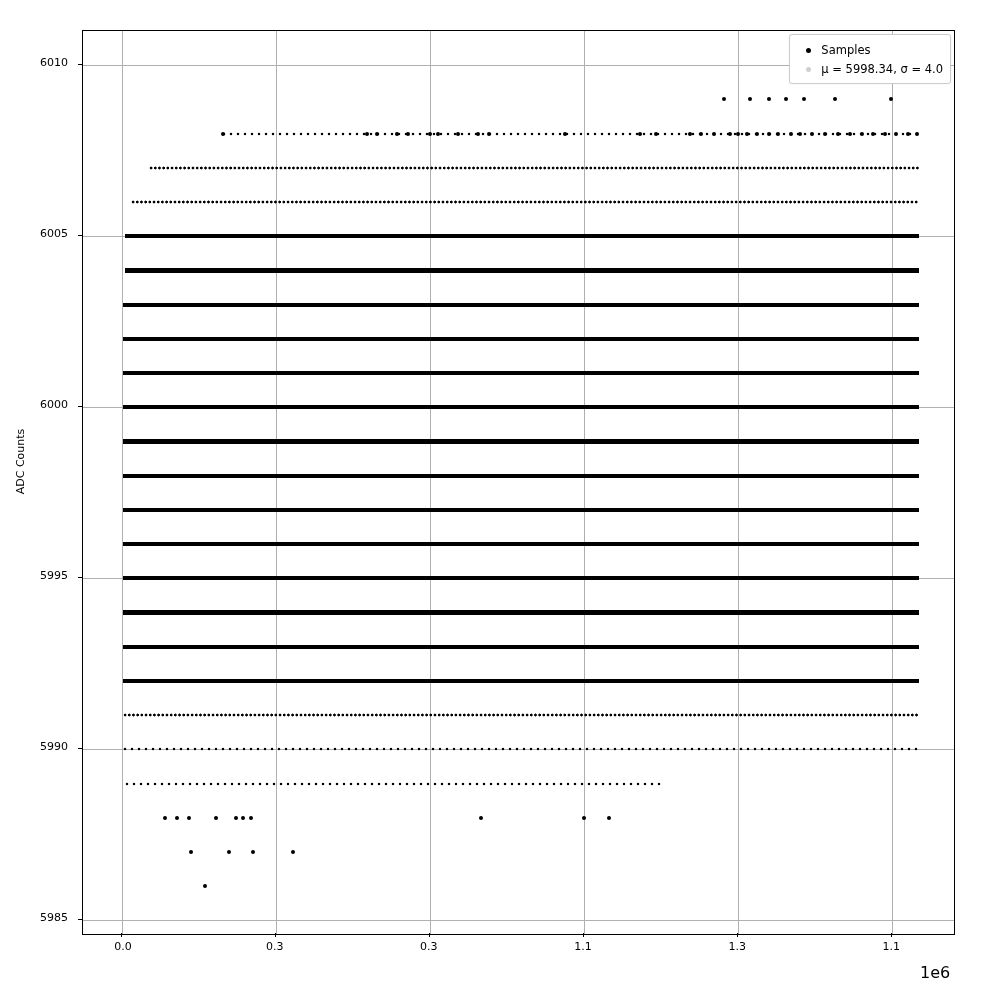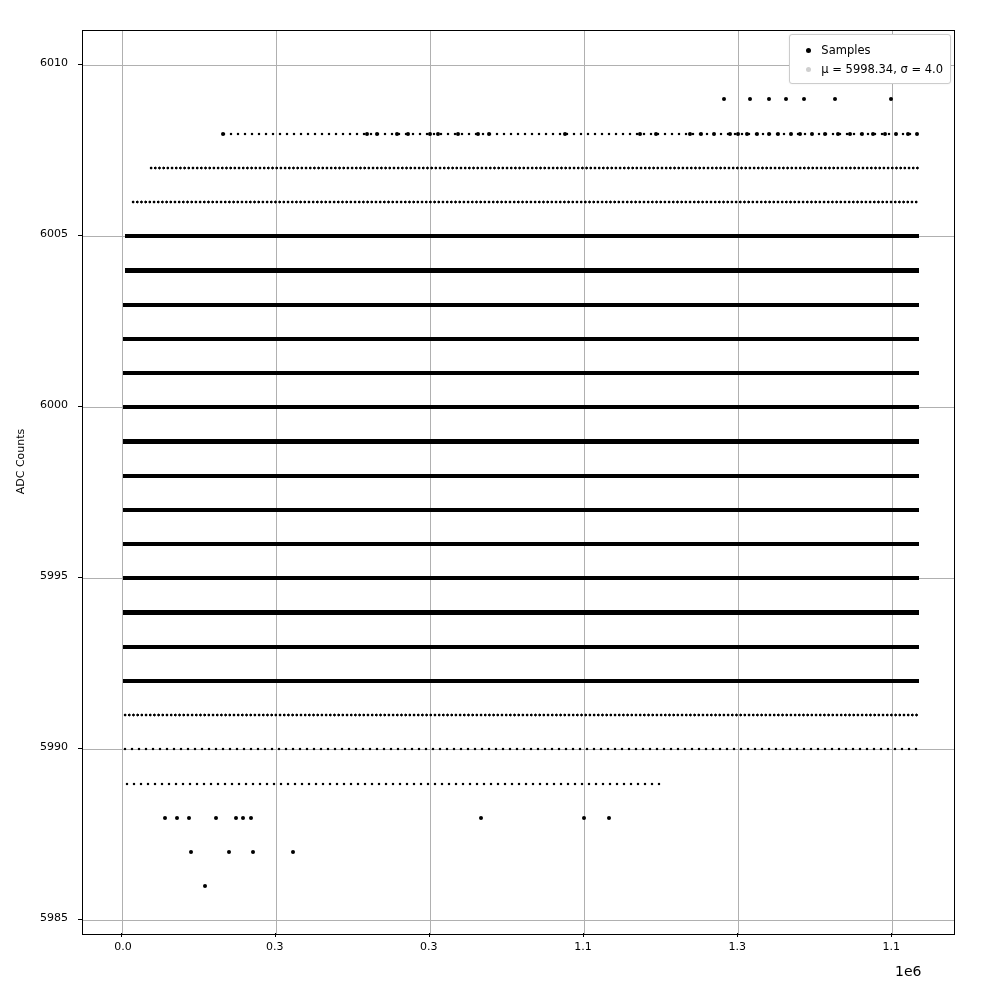--- a/index.html
+++ b/index.html
@@ -98,23 +98,23 @@
     position: absolute;
     font-size: 11px;
     text-align: right;
     width: 70px;
     margin-left: -78px;
     margin-top: -8px;
     color: #000000;
   }
   #x-offset-label {
     position: absolute;
-    left: 895px;
+    left: 920px;
     top: 963px;
-    font-size: 14px;
+    font-size: 16px;
     color: #000000;
   }
   #xlabel {
     position: absolute;
     left: 0;
     top: 975px;
     width: 1000px;
     text-align: center;
     font-size: 11px;
     color: #000000;

